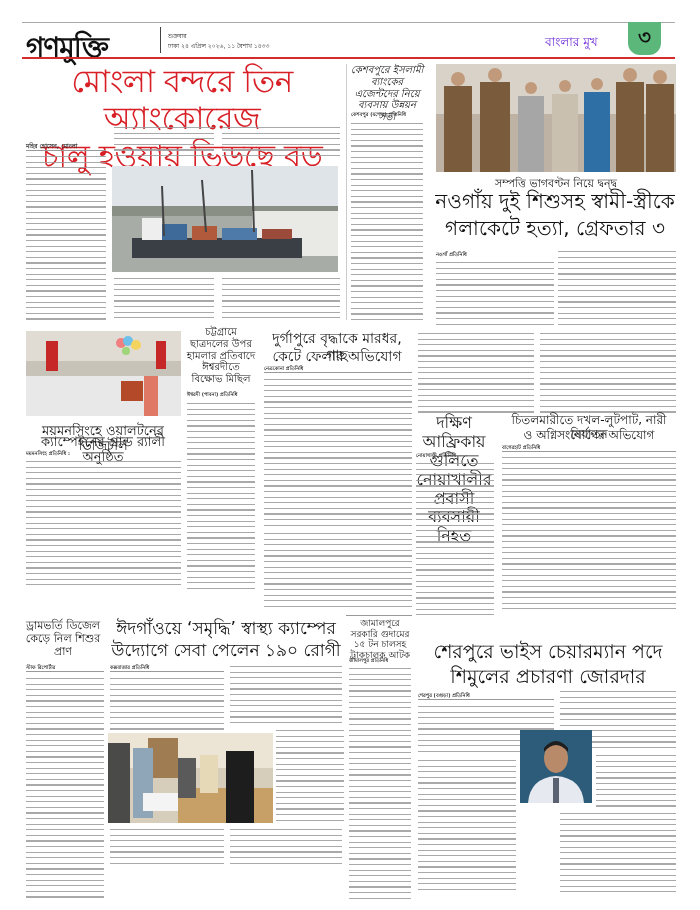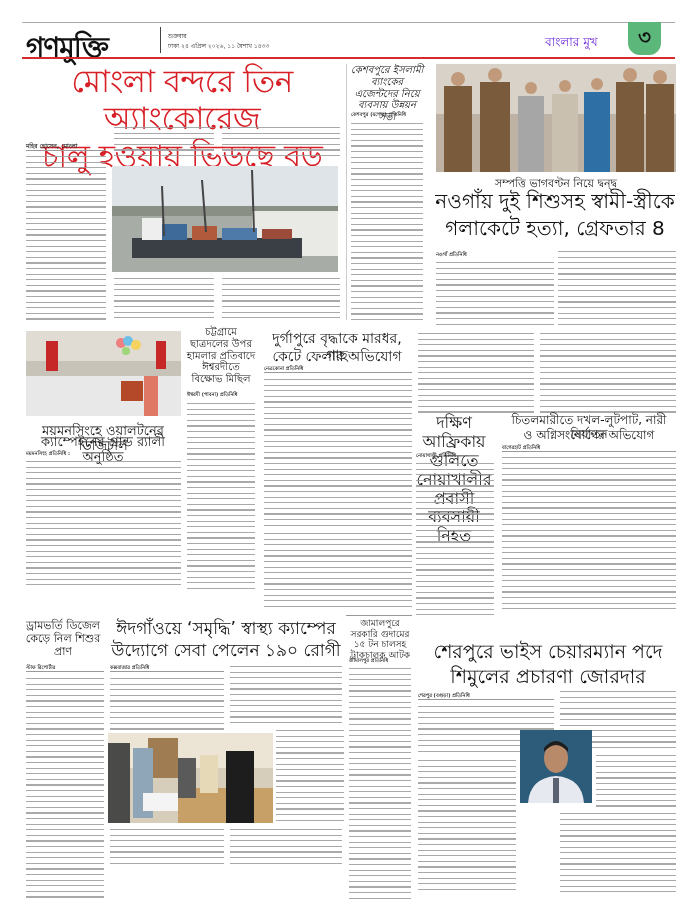--- a/index.html
+++ b/index.html
@@ -91,21 +91,21 @@
         <circle cx="95" cy="24" r="6"></circle>
       <circle cx="129" cy="22" r="6"></circle>
         <circle cx="161" cy="20" r="6"></circle>
         <circle cx="194" cy="11" r="7"></circle>
         <circle cx="224" cy="13" r="7"></circle>
     </g>
   </svg>
 </div>
 <div class="caption" style="left:436px; top:175px; width:240px; font-size:11px;">সম্পত্তি ভাগবণ্টন নিয়ে দ্বন্দ্ব</div>
 <div class="hl" style="left:430px; top:190px; width:250px; font-size:20px;">নওগাঁয় দুই শিশুসহ স্বামী-স্ত্রীকে</div>
-<div class="hl" style="left:430px; top:217px; width:250px; font-size:20px;">গলাকেটে হত্যা, গ্রেফতার 8</div>
+<div class="hl" style="left:430px; top:217px; width:250px; font-size:20px;">গলাকেটে হত্যা, গ্রেফতার ৩</div>
 <div class="byline" style="left:436px; top:251px; font-size:5px;">নওগাঁ প্রতিনিধি</div>
 <div class="textcol" style="left:436px; top:259px; width:118px; height:70px;"></div>
 <div class="textcol" style="left:558px; top:248px; width:118px; height:81px;"></div>
 
 <div class="photo" style="left:26px; top:331px; width:155px; height:85px;" title="walton-rally-with-balloons">
   <svg width="155" height="85" viewBox="0 0 155 85">
     <rect width="155" height="85" fill="#c8c3b8"></rect>
     <rect y="0" width="155" height="30" fill="#e0dcd4"></rect>
     <rect y="45" width="155" height="40" fill="#e8e8e8"></rect>
     <g fill="#f07f7f">

